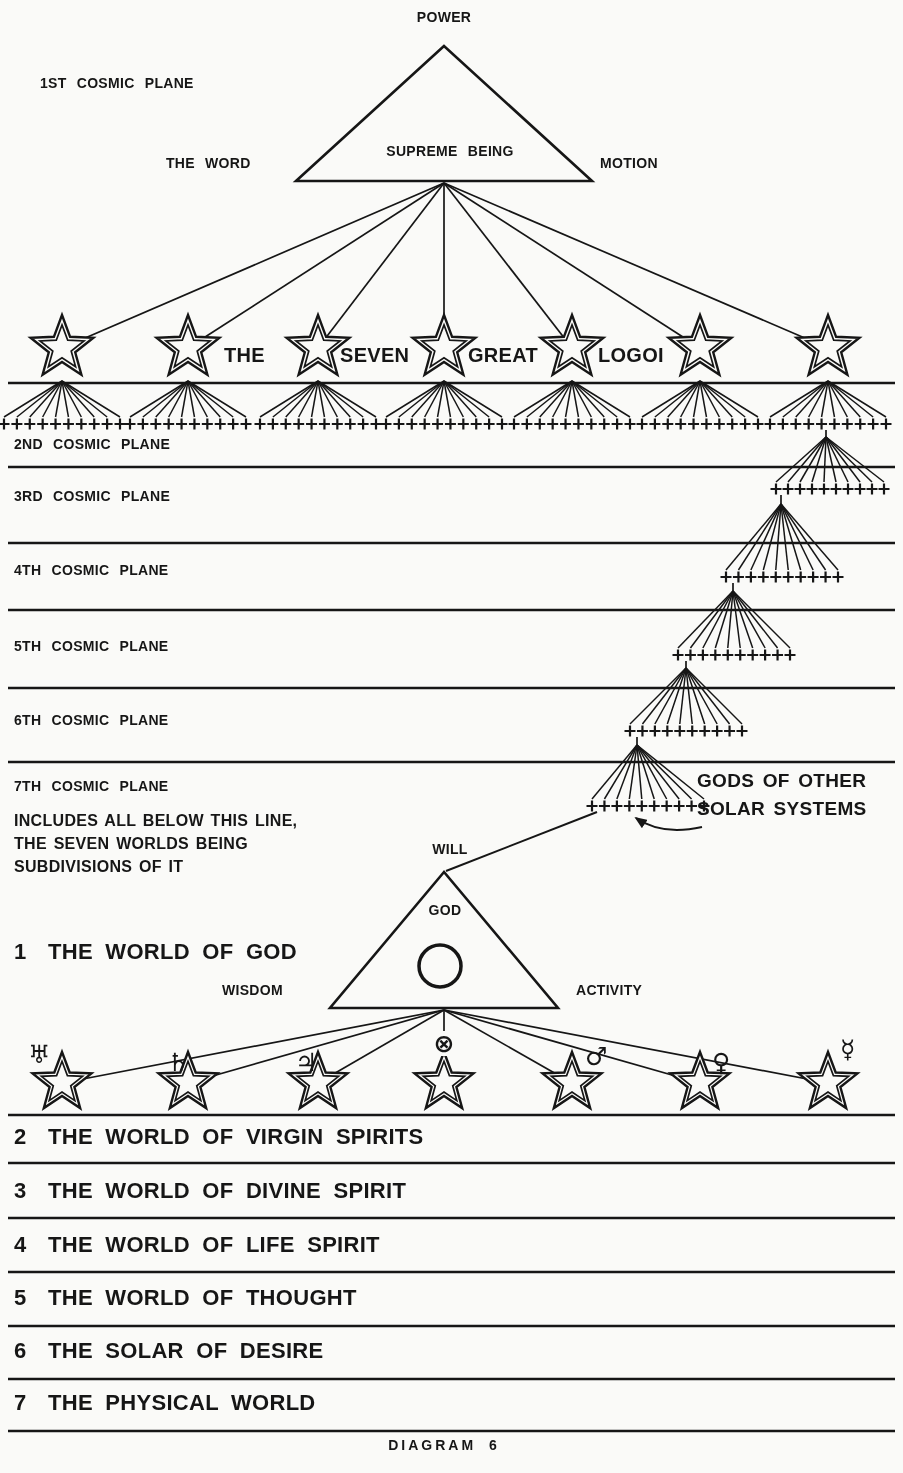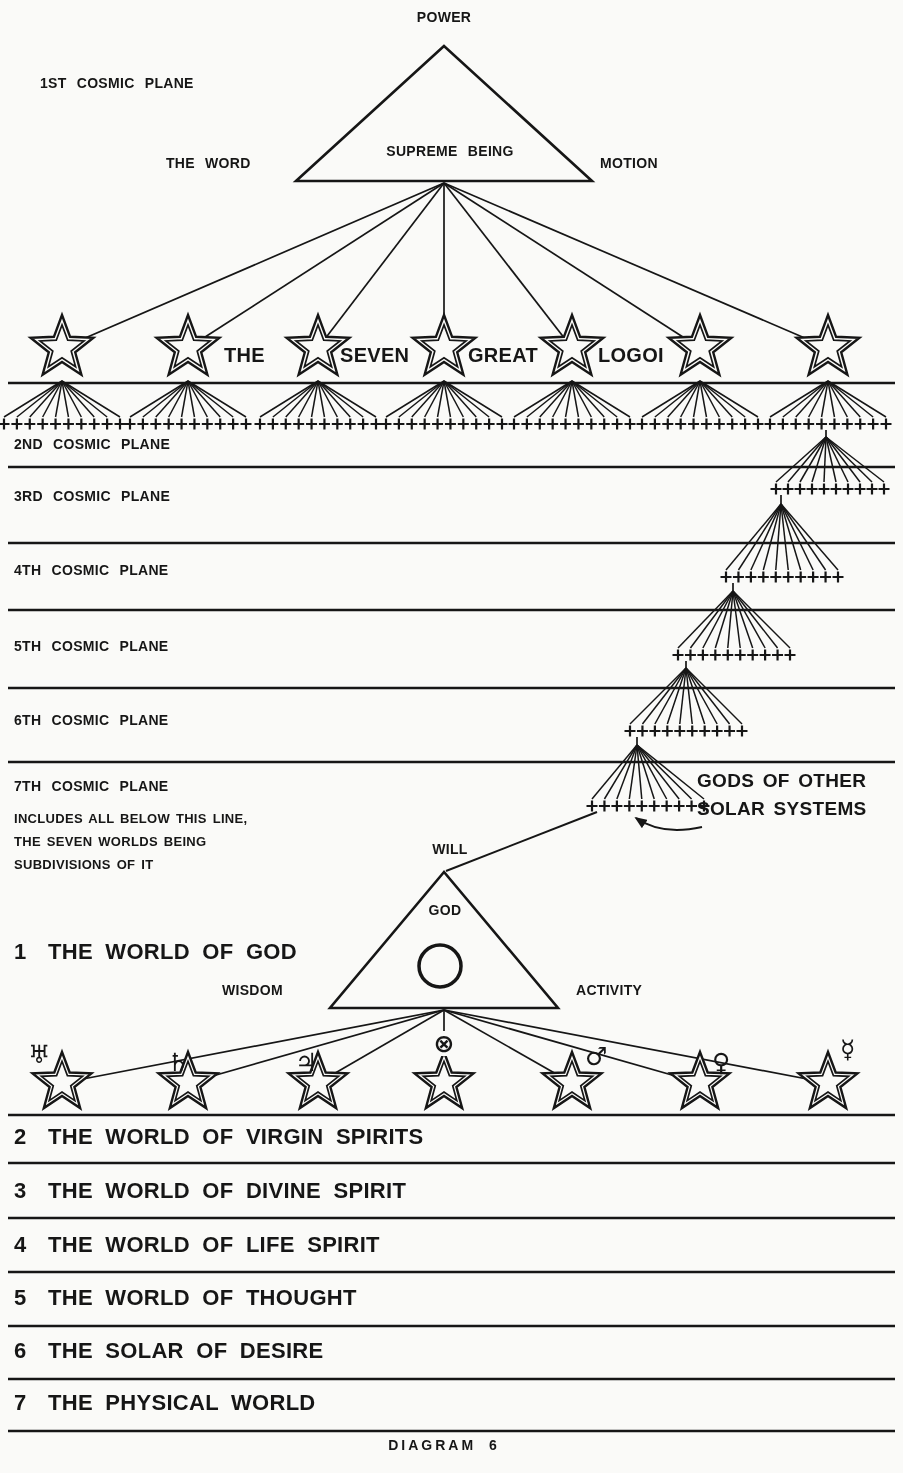--- a/index.html
+++ b/index.html
@@ -6,21 +6,21 @@
   * { margin:0; padding:0; box-sizing:border-box; }
   html,body { background:#e8e8e4; }
   body { width:903px; height:1473px; position:relative; overflow:hidden;
          font-family:"Liberation Sans","DejaVu Sans",sans-serif; color:#161616; }
   .paper { position:absolute; left:0; top:0; width:903px; height:1473px; background:#fafaf8; }
   svg { position:absolute; left:0; top:0; }
   .lbl { position:absolute; font-weight:700; font-size:14px; letter-spacing:.3px;
          word-spacing:6px; white-space:nowrap; line-height:1.1; }
   .center { transform:translateX(-50%); }
   .logoi { font-size:20px; }
-  .small { font-size:13px; word-spacing:2px; }
+  .small { font-size:16px; word-spacing:2px; }
   .mid { font-size:19px; word-spacing:3px; }
   .caption { letter-spacing:3px; }
   .glyph { position:absolute; font-weight:700; font-size:25px; line-height:1;
            font-family:"DejaVu Sans","Liberation Sans",sans-serif; white-space:nowrap; }
   .earthbg { background:#fafaf8; padding:0 3px; }
   .row { position:absolute; display:flex; font-weight:700; font-size:22px;
          letter-spacing:.3px; word-spacing:6px; white-space:nowrap; }
   .row .num { width:34px; flex:0 0 34px; }
 </style>
 </head>

